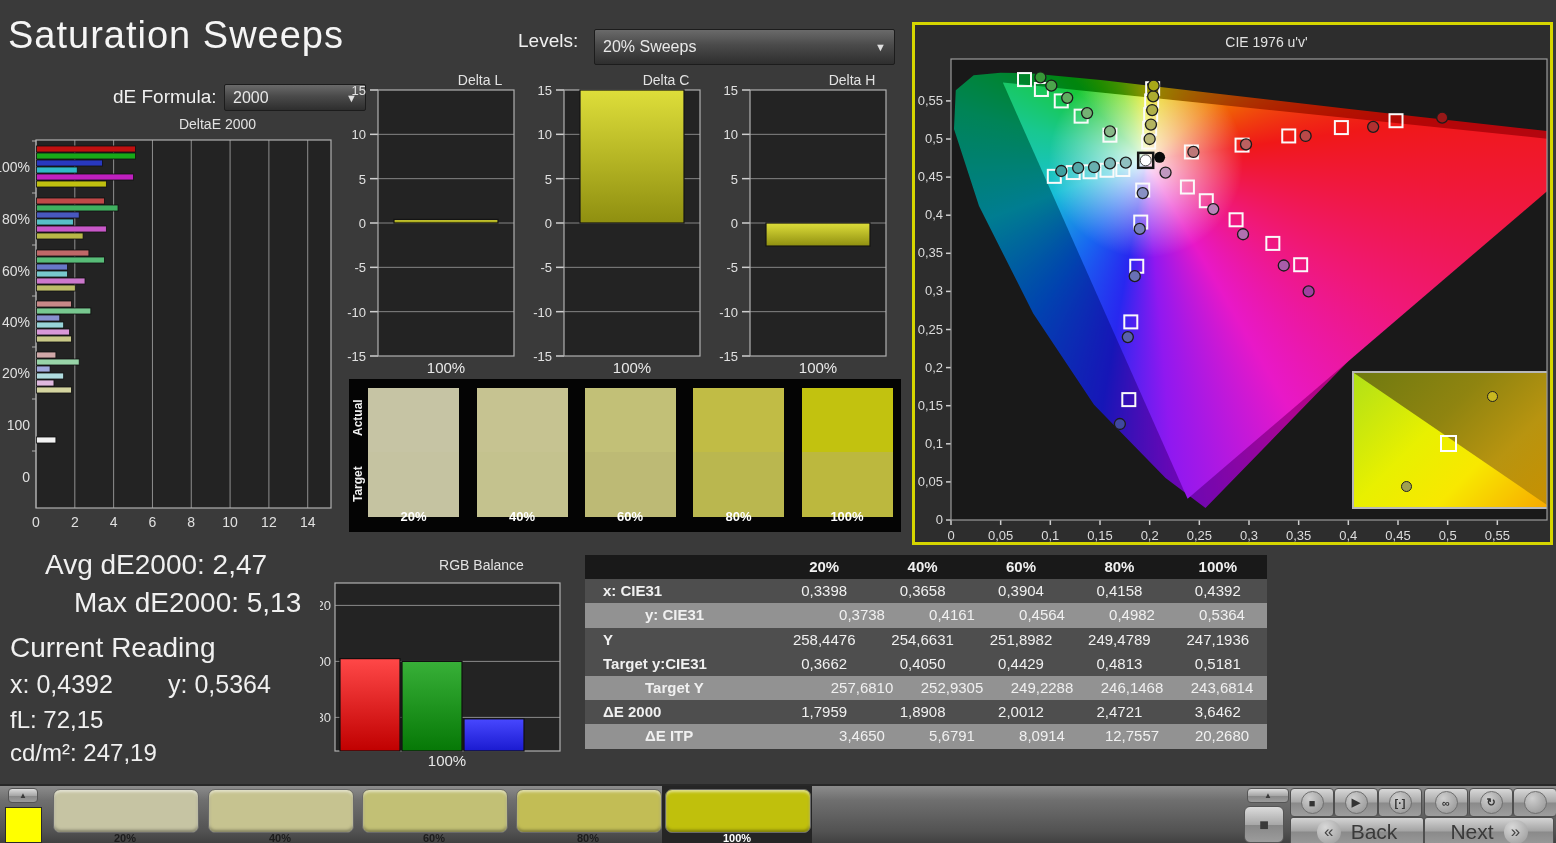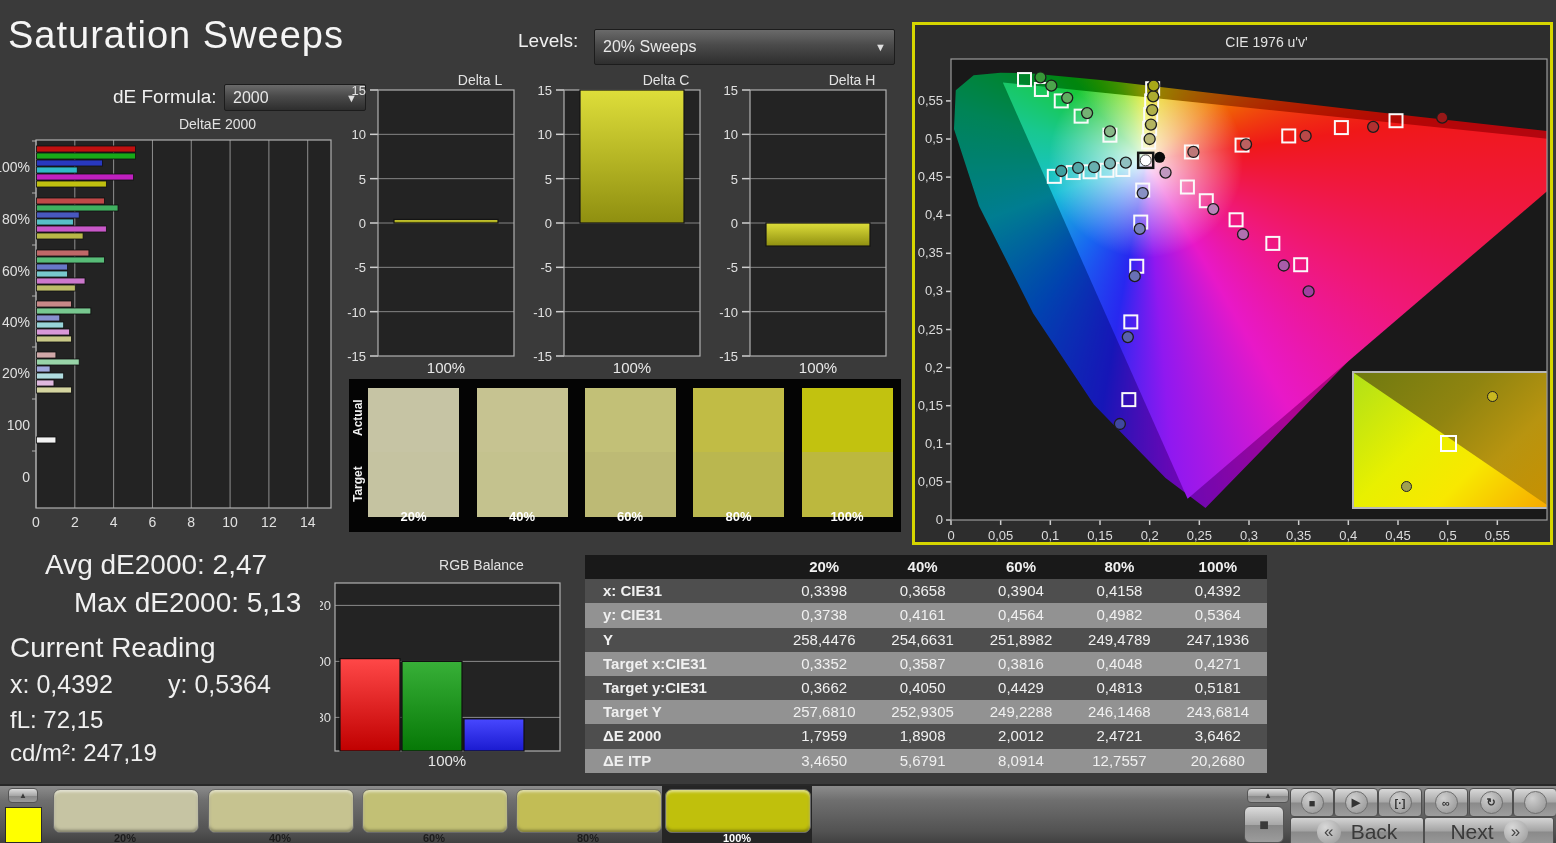--- a/index.html
+++ b/index.html
@@ -68,21 +68,21 @@
   
   #rgb-box{left:320px;top:556px;width:250px;height:215px;}
   #rgb-title{left:15px;top:1px;width:225px;}
   
   #data-table{left:585px;top:555px;width:682px;height:218px;font-size:15px;}
   .trow{display:grid;grid-template-columns:190px repeat(5,1fr);height:24.2px;line-height:24.2px;}
   .trow .lbl{font-weight:bold;padding-left:18px;}
   .trow .val{text-align:center;}
   .trow.head{background:#191919;font-weight:bold;}
   .trow.dark{background:#4e4e4e;}
-  .trow.light{background:#929292;}
+  .trow.light{background:#929292;padding-left:42px;}
   
   #bottom-bar{left:0;top:784px;width:1556px;height:59px;
     background:linear-gradient(180deg,#8c8c8c,#6f6f6f 25%,#525252 80%,#414141);
     border-top:2px solid #282828;box-sizing:border-box;}
   .mini-btn{position:absolute;border-radius:4px;border:1px solid #555;
     background:linear-gradient(180deg,#dcdcdc,#a8a8a8 50%,#888 52%,#9c9c9c);
     display:flex;align-items:center;justify-content:center;color:#3a3a3a;}
   #collapse-left{left:8px;top:2px;width:28px;height:13px;font-size:8px;}
   #current-patch{left:5px;top:21px;width:35px;height:34px;background:#ffff00;border:1px solid #2a2a2a;}
   .patch-item{position:absolute;top:0;height:59px;width:150px;}
@@ -524,28 +524,20 @@
       <div class="val">0,5364</div>
     </div>
     <div class="trow dark">
       <div class="lbl">Y</div>
       <div class="val">258,4476</div>
       <div class="val">254,6631</div>
       <div class="val">251,8982</div>
       <div class="val">249,4789</div>
       <div class="val">247,1936</div>
     </div>
-    <div class="trow light">
-      <div class="lbl">Target x:CIE31</div>
-      <div class="val">0,3352</div>
-      <div class="val">0,3587</div>
-      <div class="val">0,3816</div>
-      <div class="val">0,4048</div>
-      <div class="val">0,4271</div>
-    </div>
     <div class="trow dark">
       <div class="lbl">Target y:CIE31</div>
       <div class="val">0,3662</div>
       <div class="val">0,4050</div>
       <div class="val">0,4429</div>
       <div class="val">0,4813</div>
       <div class="val">0,5181</div>
     </div>
     <div class="trow light">
       <div class="lbl">Target Y</div>

